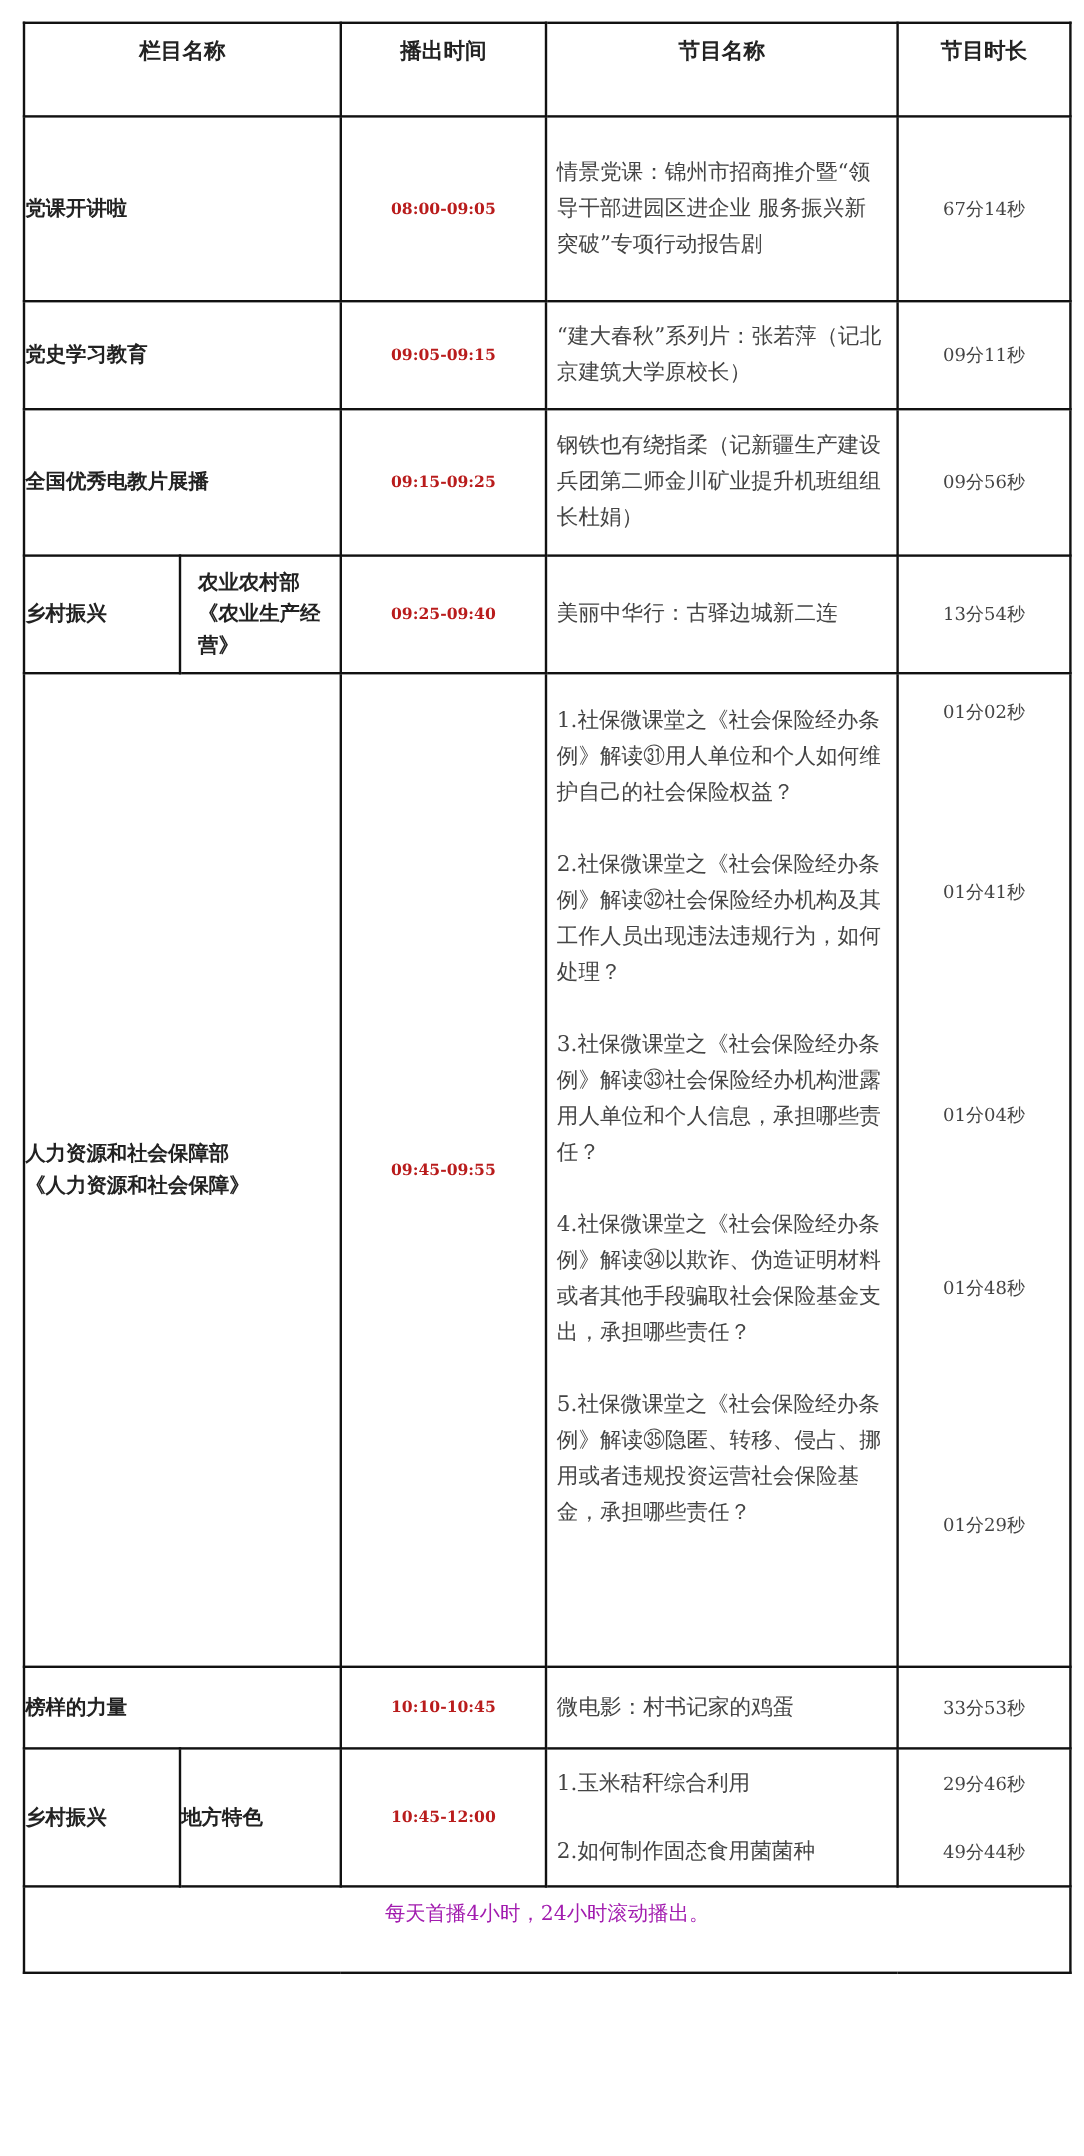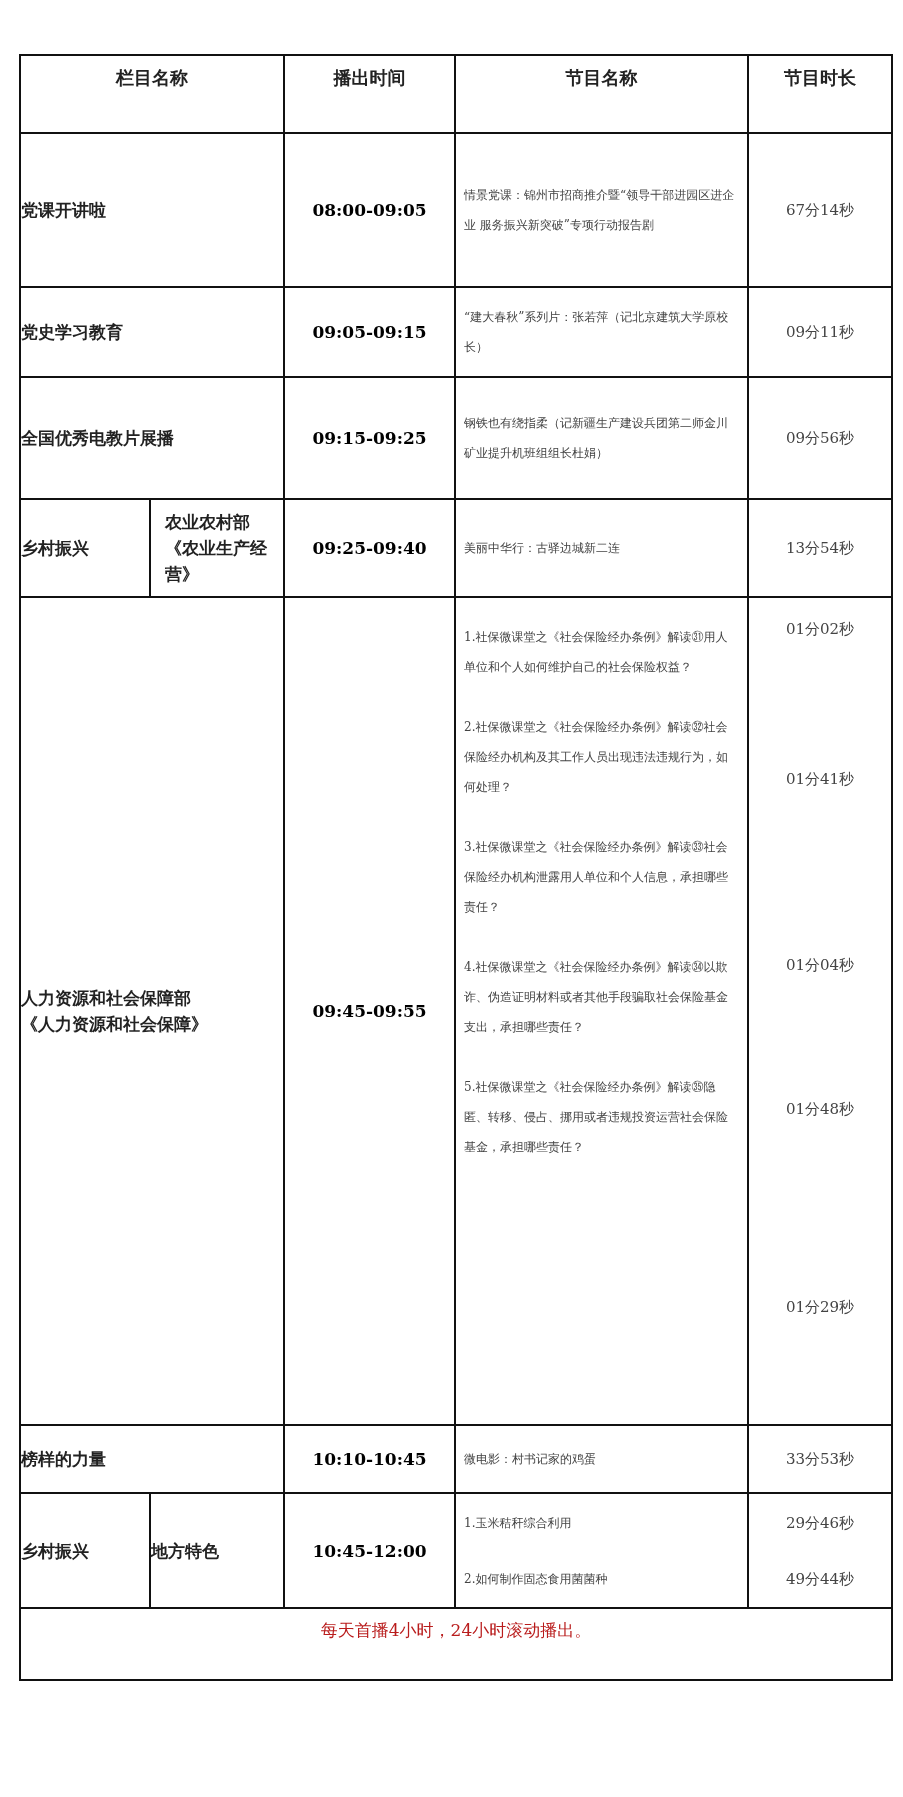--- a/index.html
+++ b/index.html
@@ -1,27 +1,27 @@
 <!DOCTYPE html>
 <html><head>
 <meta charset="utf-8">
 <style>
   html,body{margin:0;padding:0;background:#fff;}
   body{width:903px;height:1797px;position:relative;font-family:"DejaVu Serif","Liberation Serif",serif;color:#333;}
-  table{position:absolute;left:19px;top:18px;width:872px;border-collapse:collapse;table-layout:fixed;margin-top:36px;}
+  table{position:absolute;left:19px;top:18px;width:872px;border-collapse:collapse;table-layout:fixed;}
   td,th{border:2px solid #111;padding:0;vertical-align:middle;}
   th{font-size:18px;font-weight:bold;color:#222;height:66px;vertical-align:top;padding-top:10px;}
   .c{text-align:left;}
   .b{font-weight:bold;color:#222;font-size:17px;line-height:26px;}
-  .t{font-weight:bold;color:#000000;font-size:17px;text-align:center;}
-  .p{font-size:12px;line-height:30px;padding:0 8px;color:#444;text-align:left;}
+  .t{font-weight:bold;color:#b91c1c;font-size:13px;text-align:center;}
+  .p{font-size:18px;line-height:30px;padding:0 8px;color:#444;text-align:left;}
   .d{font-size:15px;color:#444;text-align:center;}
   .item{margin:0;}
   .gap{height:30px;}
-  .foot{text-align:center;font-size:17px;color:#b91c1c;vertical-align:top;padding-top:10px;height:60px;}
+  .foot{text-align:center;font-size:17px;color:#a21caf;vertical-align:top;padding-top:10px;height:60px;}
 </style>
 </head>
 <body>
 
 <table>
   <colgroup>
     <col style="width:130px">
       <col style="width:134px">
       <col style="width:171px">
       <col style="width:293px">

